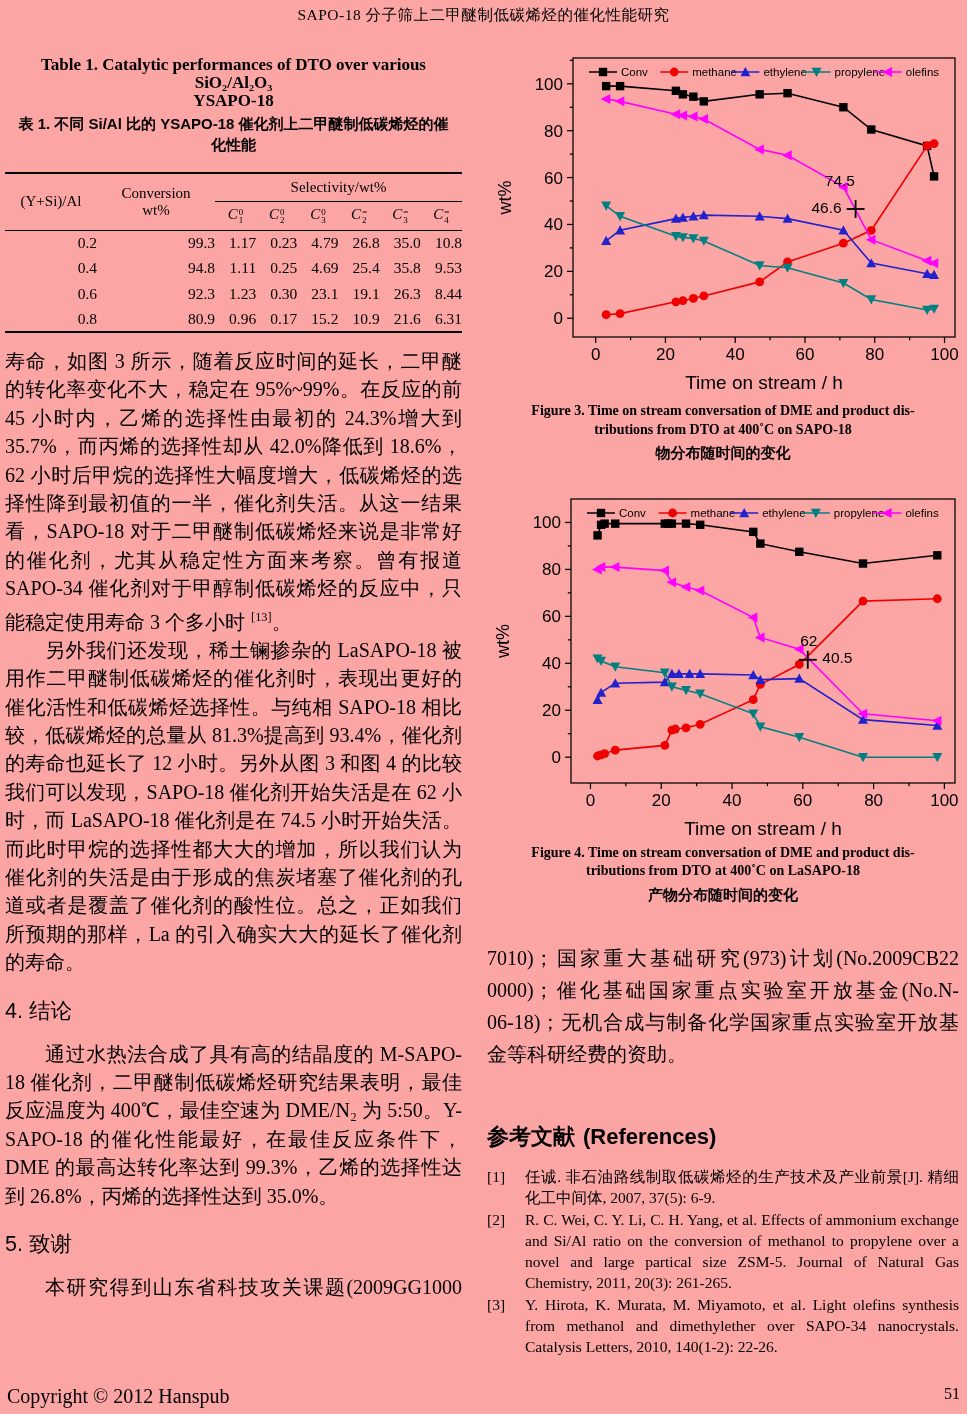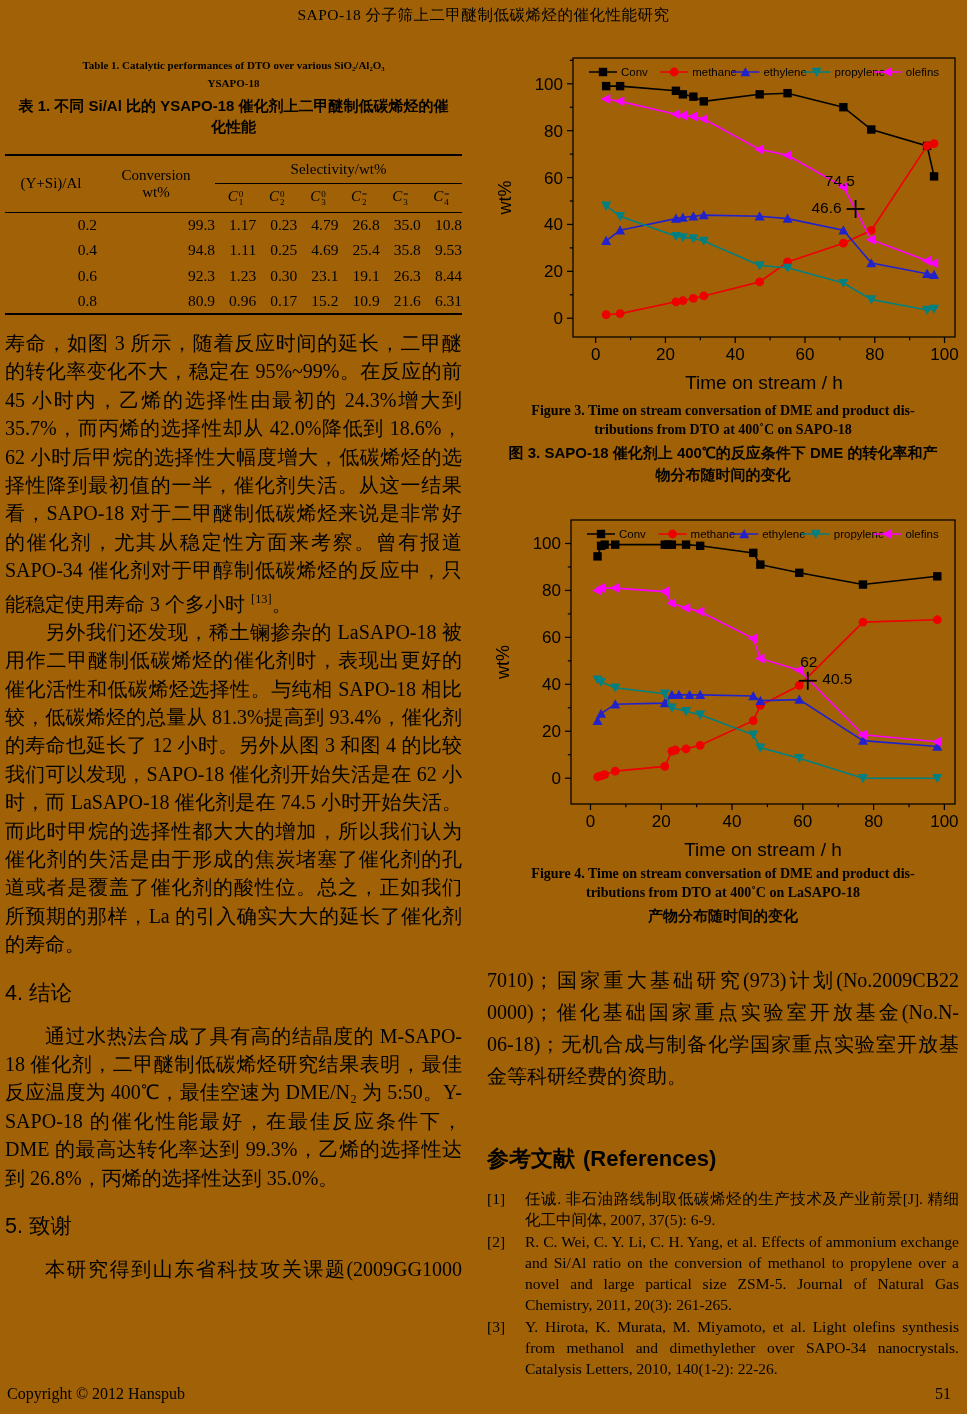--- a/index.html
+++ b/index.html
@@ -1,31 +1,31 @@
 <!DOCTYPE html>
 <html><head>
 <meta charset="utf-8">
 <style>
   * { margin:0; padding:0; box-sizing:border-box; }
   body { background:#888; }
   #page {
-    position:relative; width:967px; height:1414px; background:#a16207;
+    position:relative; width:967px; height:1414px; background:#fca5a5;
     font-family:"Liberation Serif", serif; color:#000; overflow:hidden;
     margin:0 auto;
   }
   .header-title {
     position:absolute; top:5px; left:0; width:100%;
     text-align:center; font-size:15.5px; letter-spacing:0.5px;
   }
   .col { position:absolute; top:52px; }
   #col-left  { left:5px;  width:457px; }
   #col-right { left:487px; width:472px; }
 
   
-  .tbl-cap-en { font-weight:bold; font-size:11px; text-align:center; line-height:18px; margin-top:4px; }
+  .tbl-cap-en { font-weight:bold; font-size:17px; text-align:center; line-height:18px; margin-top:4px; }
   .tbl-cap-cn { font-family:"Liberation Sans",sans-serif; font-weight:bold; font-size:15px; text-align:center; line-height:21px; margin-top:3px; }
   table.data-table {
     width:100%; border-collapse:collapse; margin-top:17px;
     border-top:2px solid #000; border-bottom:2px solid #000;
     font-size:15px;
   }
   table.data-table th { font-weight:normal; }
   table.data-table th, table.data-table td { text-align:center; vertical-align:middle; }
   th.rowspan2 { border-bottom:1.6px solid #000; }
   th.selhead  { border-bottom:1.2px solid #000; height:28px; }
@@ -61,22 +61,22 @@
   .funding-line.jline { text-align:justify; text-align-last:justify; white-space:normal; }
   #refs-heading { margin-top:52px; font-size:22px; font-weight:bold; }
   #refs-heading .cn { font-family:"Liberation Sans",sans-serif; }
   #refs-heading .en { font-family:Liberation Sans, sans-serif; margin-left:8px; }
   #ref-list { margin-top:14px; font-size:15.5px; line-height:21px; }
   .ref-item { display:flex; margin-bottom:1px; }
   .ref-num  { width:38px; flex:0 0 38px; }
   .ref-text { flex:1; text-align:justify; }
 
   
-  .footer-left  { position:absolute; left:7px;  top:1385px; font-size:16px; }
-  .footer-right { position:absolute; right:16px; top:1385px; font-size:16px; }
+  .footer-left  { position:absolute; left:7px;  top:1385px; font-size:20px; }
+  .footer-right { position:absolute; right:7px; top:1385px; font-size:16px; }
 </style>
 </head>
 <body>
 
 <div id="page">
 
   <div class="header-title">SAPO-18 分子筛上二甲醚制低碳烯烃的催化性能研究</div>
 
   <div id="col-left" class="col">
 
@@ -308,21 +308,20 @@
           <line x1="359.5753424657534" y1="152.98823529411763" x2="377.5753424657534" y2="152.98823529411763" stroke="#000" stroke-width="1.8"></line>
           <line x1="368.5753424657534" y1="143.98823529411763" x2="368.5753424657534" y2="161.98823529411763" stroke="#000" stroke-width="1.8"></line>
         </g>
       </svg>
 
     <div class="fig-cap-en">
       <div>Figure 3. Time on stream conversation of DME and product dis-</div>
       <div>tributions from DTO at 400˚C on SAPO-18</div>
     </div>
     <div class="fig-cap-cn">
-      <div>图 3. SAPO-18 催化剂上 400℃的反应条件下 DME 的转化率和产</div>
       <div>物分布随时间的变化</div>
     </div>
 
     <svg id="fig4-svg" class="chart" width="472" height="345">
         <g stroke="#000" stroke-width="1.25" fill="none">
           <rect x="84" y="4" width="384" height="284"></rect>
           <line x1="103.46543778801843" y1="288" x2="103.46543778801843" y2="294"></line>
           <line x1="174.24884792626727" y1="288" x2="174.24884792626727" y2="294"></line>
           <line x1="245.03225806451613" y1="288" x2="245.03225806451613" y2="294"></line>
           <line x1="315.815668202765" y1="288" x2="315.815668202765" y2="294"></line>

